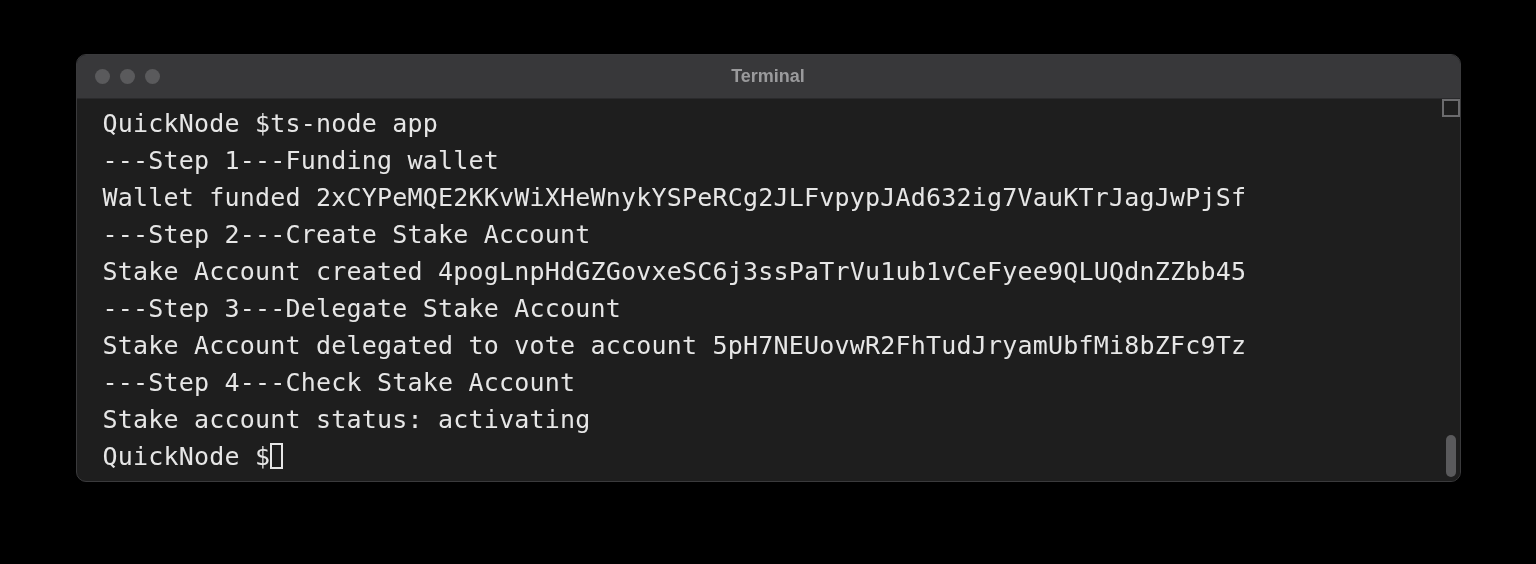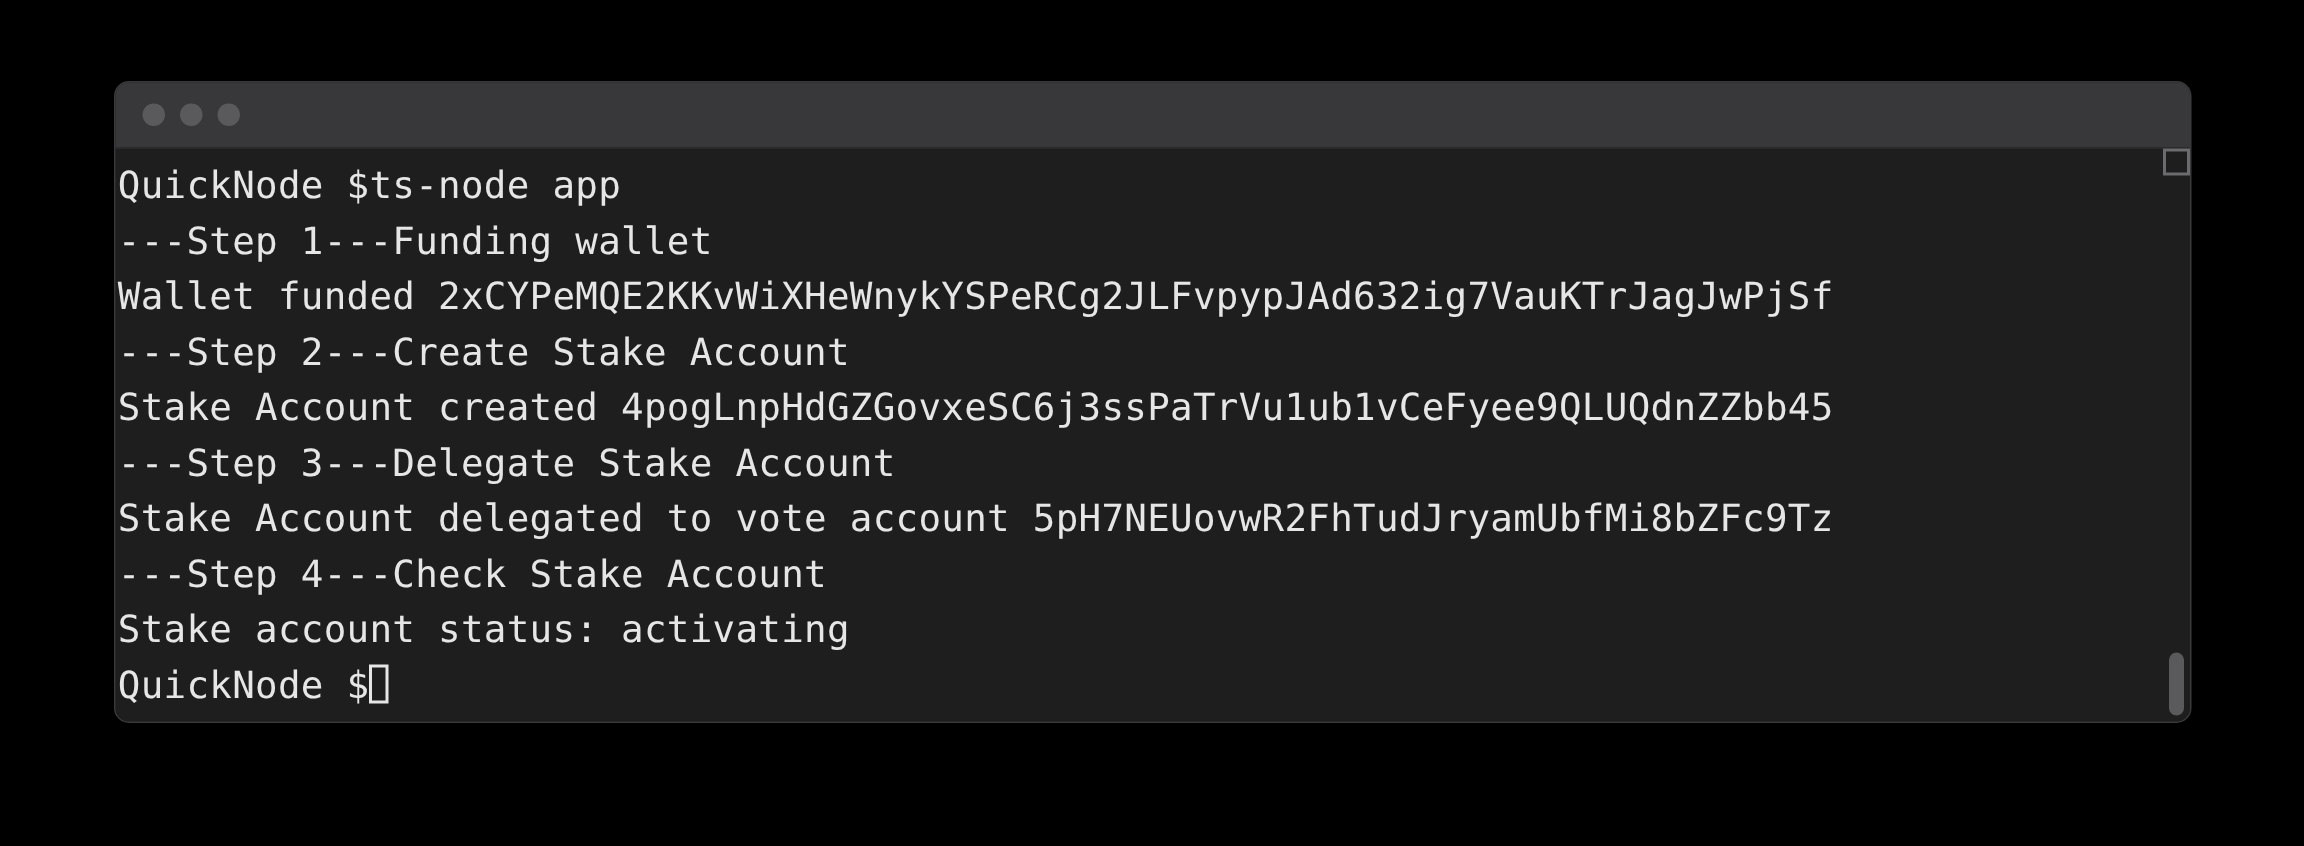--- a/index.html
+++ b/index.html
@@ -49,20 +49,21 @@
       text-align: center;
       color: #9a9a9c;
       font-size: 18px;
       font-weight: 600;
       font-family: -apple-system, BlinkMacSystemFont, "Segoe UI", sans-serif;
       pointer-events: none;
     }
     .terminal-body-wrap {
       display: flex;
       flex: 1;
+      margin-left: 24px;
     }
     .terminal-body {
       flex: 1;
       background: #1e1e1e;
       padding: 6px 2px 6px 2px;
       color: #e6e6e6;
       font-size: 25px;
       line-height: 1.48;
       white-space: pre;
       overflow: hidden;
@@ -104,20 +105,21 @@
 </head>
 <body>
 
 <div class="terminal-window">
   <div class="titlebar">
     <div class="traffic-lights">
       <div class="traffic-light"></div>
       <div class="traffic-light"></div>
       <div class="traffic-light"></div>
     </div>
+    <div class="title">Terminal</div>
   </div>
   <div class="terminal-body-wrap">
     <div class="terminal-body"><span class="term-line">QuickNode $ts-node app</span><span class="term-line">---Step 1---Funding wallet</span><span class="term-line">Wallet funded 2xCYPeMQE2KKvWiXHeWnykYSPeRCg2JLFvpypJAd632ig7VauKTrJagJwPjSf</span><span class="term-line">---Step 2---Create Stake Account</span><span class="term-line">Stake Account created 4pogLnpHdGZGovxeSC6j3ssPaTrVu1ub1vCeFyee9QLUQdnZZbb45</span><span class="term-line">---Step 3---Delegate Stake Account</span><span class="term-line">Stake Account delegated to vote account 5pH7NEUovwR2FhTudJryamUbfMi8bZFc9Tz</span><span class="term-line">---Step 4---Check Stake Account</span><span class="term-line">Stake account status: activating</span><span class="term-line"><span>QuickNode $</span><span class="cursor"></span></span></div>
     <div class="scrollbar-track">
       <div class="scrollbar-top-box"></div>
       <div class="scrollbar-thumb"></div>
     </div>
   </div>
 </div>
 

